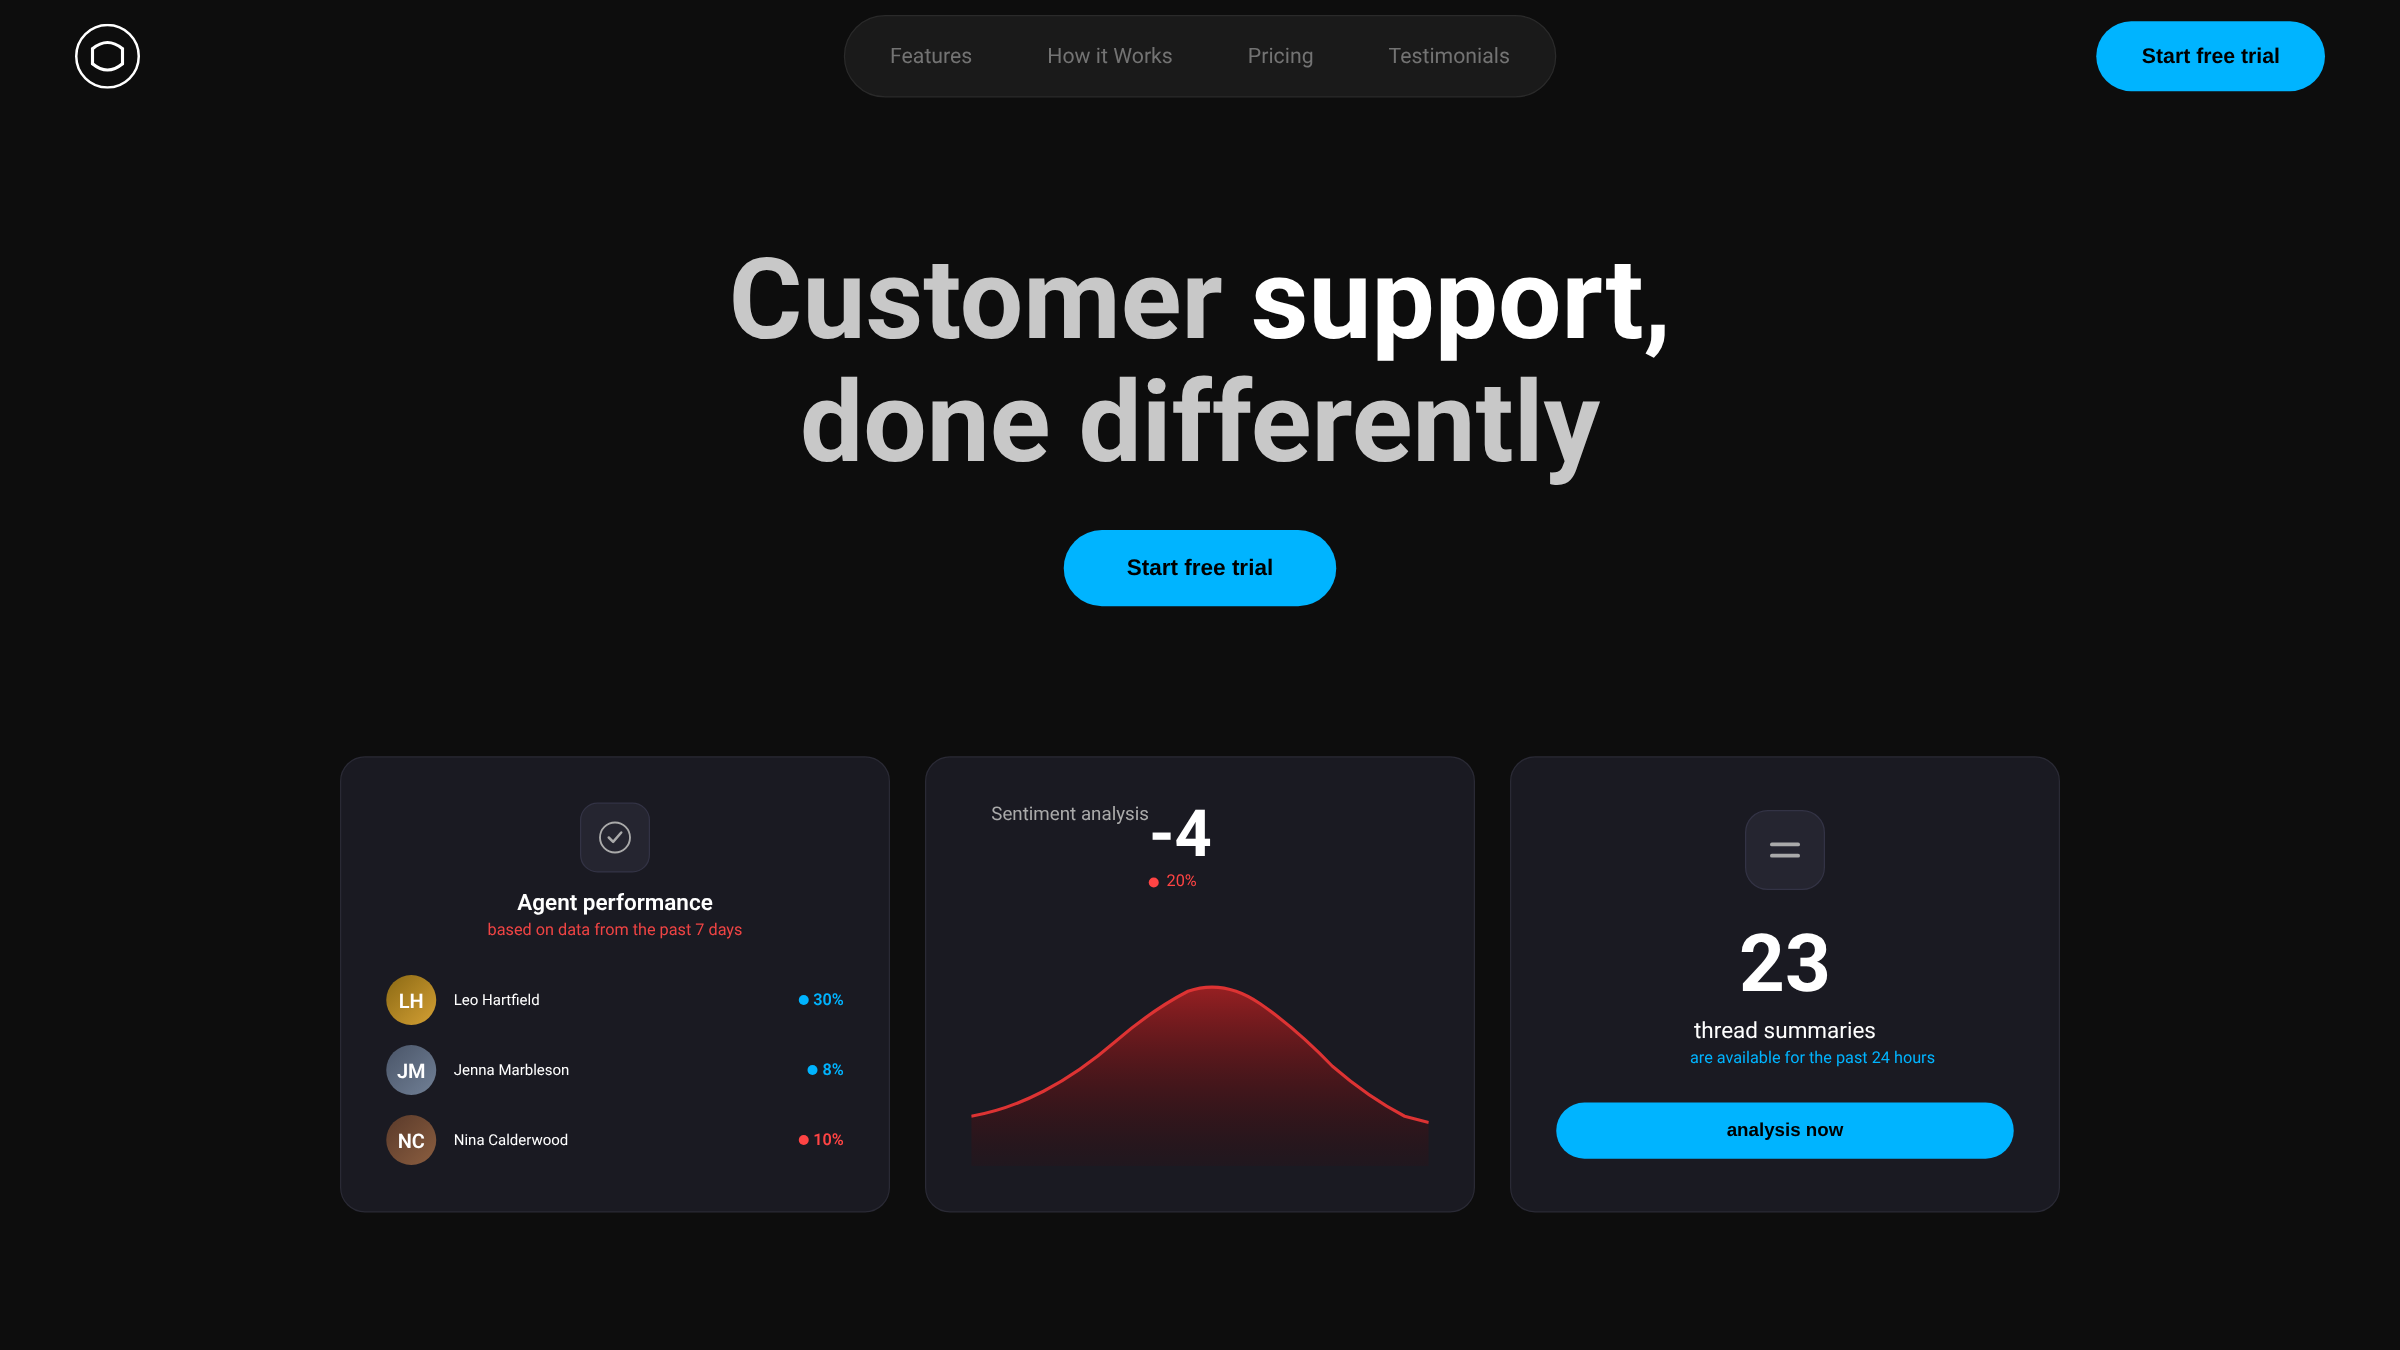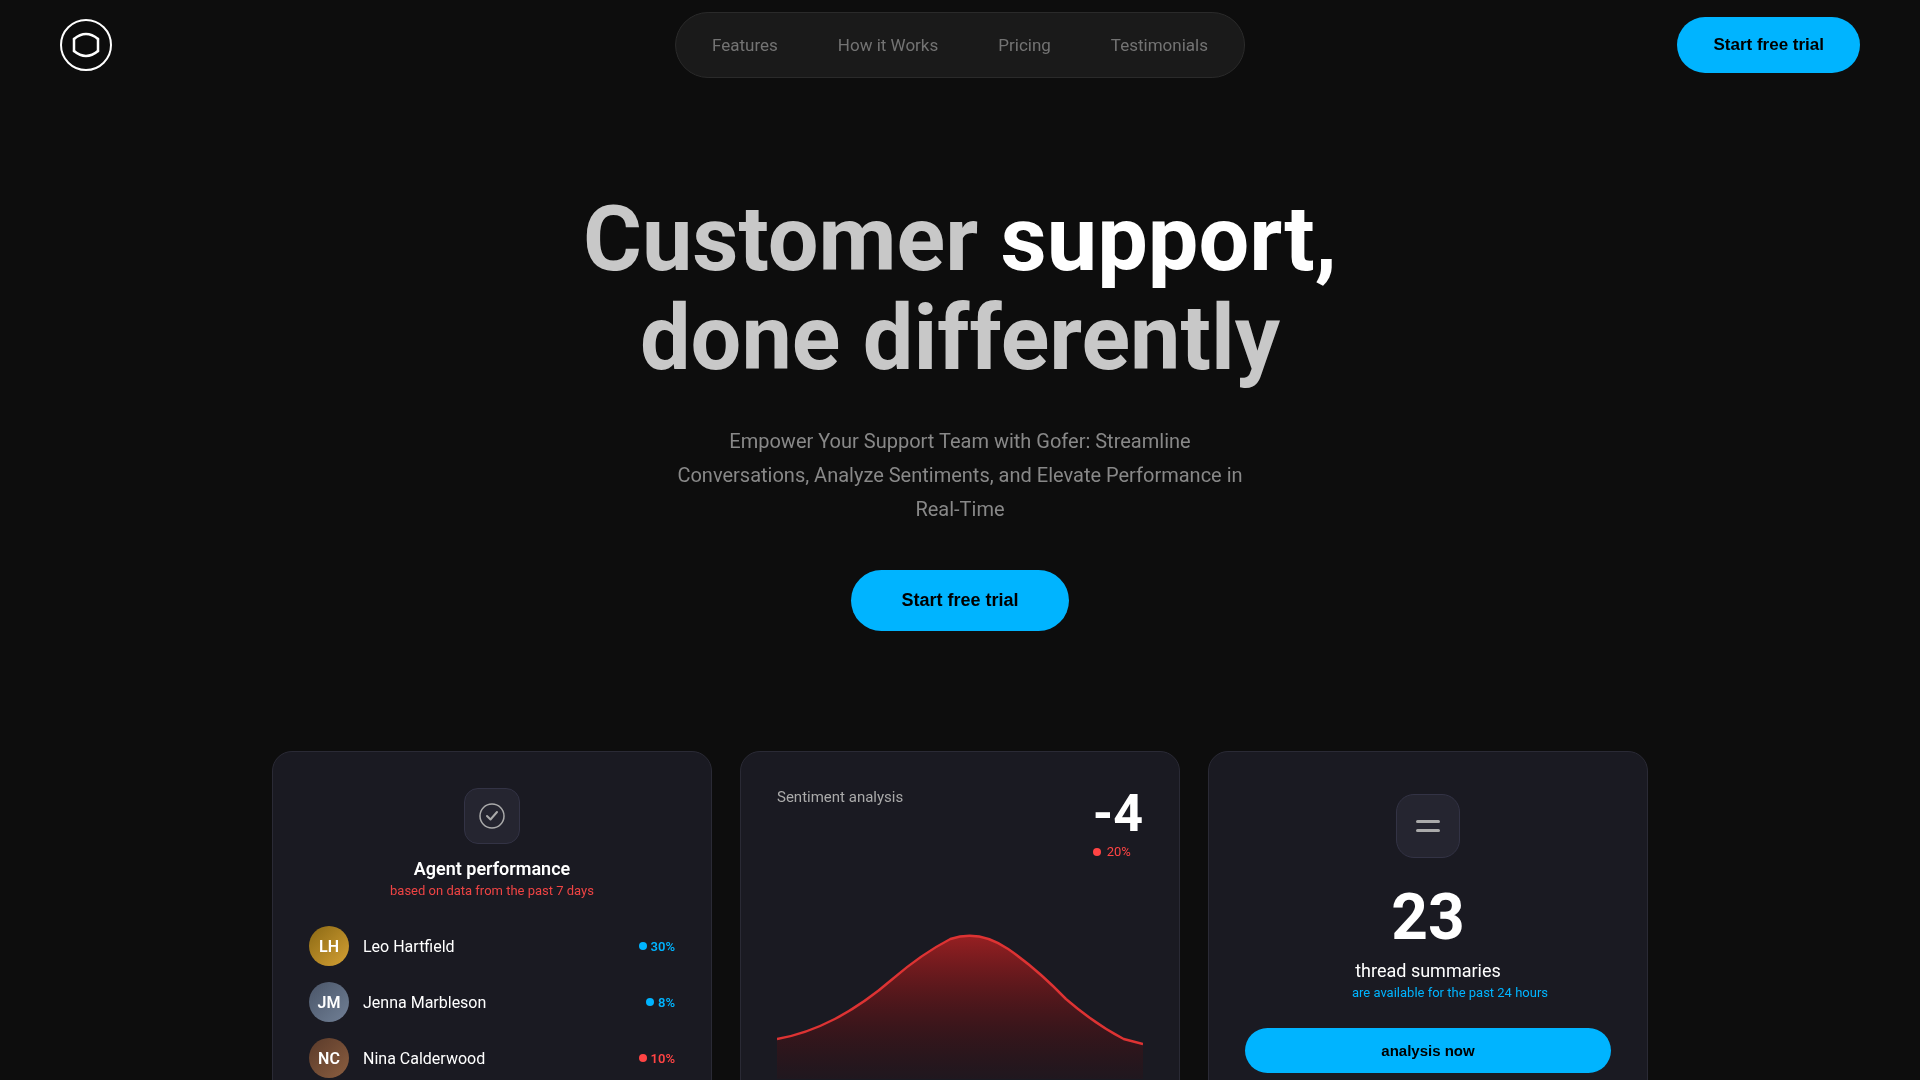--- a/index.html
+++ b/index.html
@@ -181,21 +181,21 @@
       justify-content: center;
       font-size: 16px;
       font-weight: 600;
     }
 
     .avatar-leo { background: linear-gradient(135deg, #8b6914, #d4a034); }
     .avatar-jenna { background: linear-gradient(135deg, #4a5568, #718096); }
     .avatar-nina { background: linear-gradient(135deg, #5a3a2a, #8b5e40); }
 
     .agent-name {
-      font-size: 16px;
+      font-size: 12px;
       color: #ffffff;
       flex: 1;
     }
 
     .agent-score {
       font-size: 13px;
       font-weight: 600;
       display: flex;
       align-items: center;
       gap: 4px;
@@ -214,23 +214,24 @@
     .dot-blue { background: #00b4ff; }
     .dot-red { background: #ff4444; }
 
     
     .card-sentiment {
       position: relative;
     }
 
     .sentiment-header {
       display: flex;
-      justify-content: space-between;
+      justify-content: flex-start;
       align-items: flex-start;
       margin-bottom: 10px;
+      margin-left: 16px;
     }
 
     .sentiment-label {
       font-size: 15px;
       color: #aaaaaa;
     }
 
     .sentiment-score {
       font-size: 52px;
       font-weight: 700;
@@ -329,21 +330,20 @@
   </nav>
 
   <button class="btn-cta">Start free trial</button>
 </header>
 
 <section class="hero">
   <h1>
     <span>Customer </span><span class="highlight">support,</span><br>
     <span>done differently</span>
   </h1>
-  <p>Empower Your Support Team with Gofer: Streamline Conversations, Analyze Sentiments, and Elevate Performance in Real-Time</p>
   <button class="btn-cta-hero">Start free trial</button>
 </section>
 
 <div class="cards-section">
 
   <div class="card card-agent">
     <div class="agent-badge-icon">
       <svg width="28" height="28" viewBox="0 0 28 28" fill="none">
         <circle cx="14" cy="14" r="12" stroke="#aaaaaa" stroke-width="1.5" fill="none"></circle>
         <path d="M9 14l3.5 3.5L19 10" stroke="#aaaaaa" stroke-width="2" stroke-linecap="round" stroke-linejoin="round"></path>

